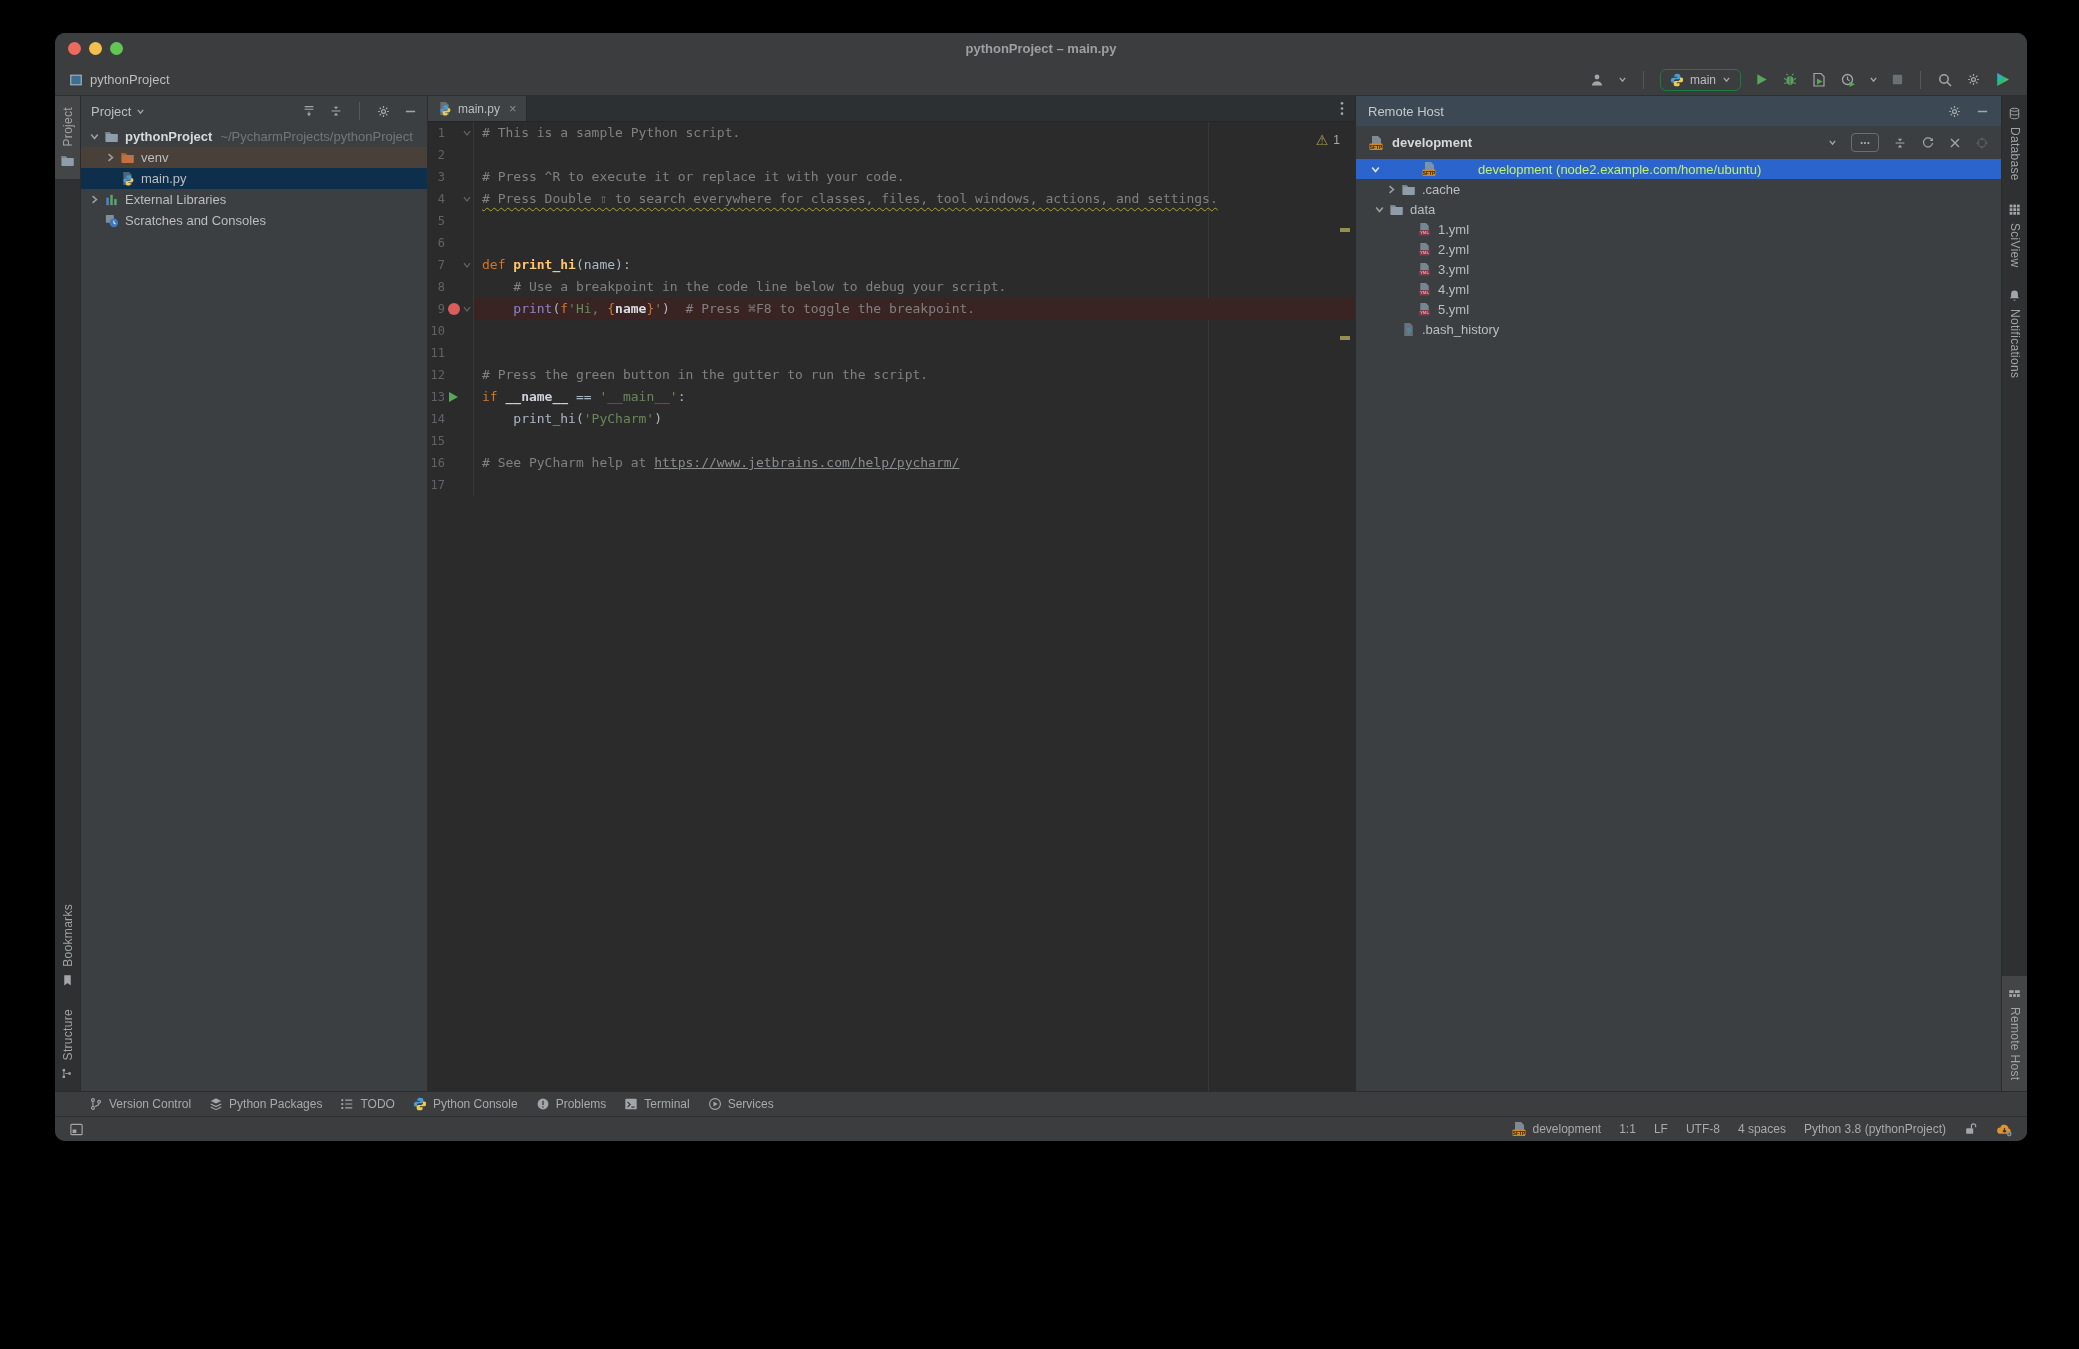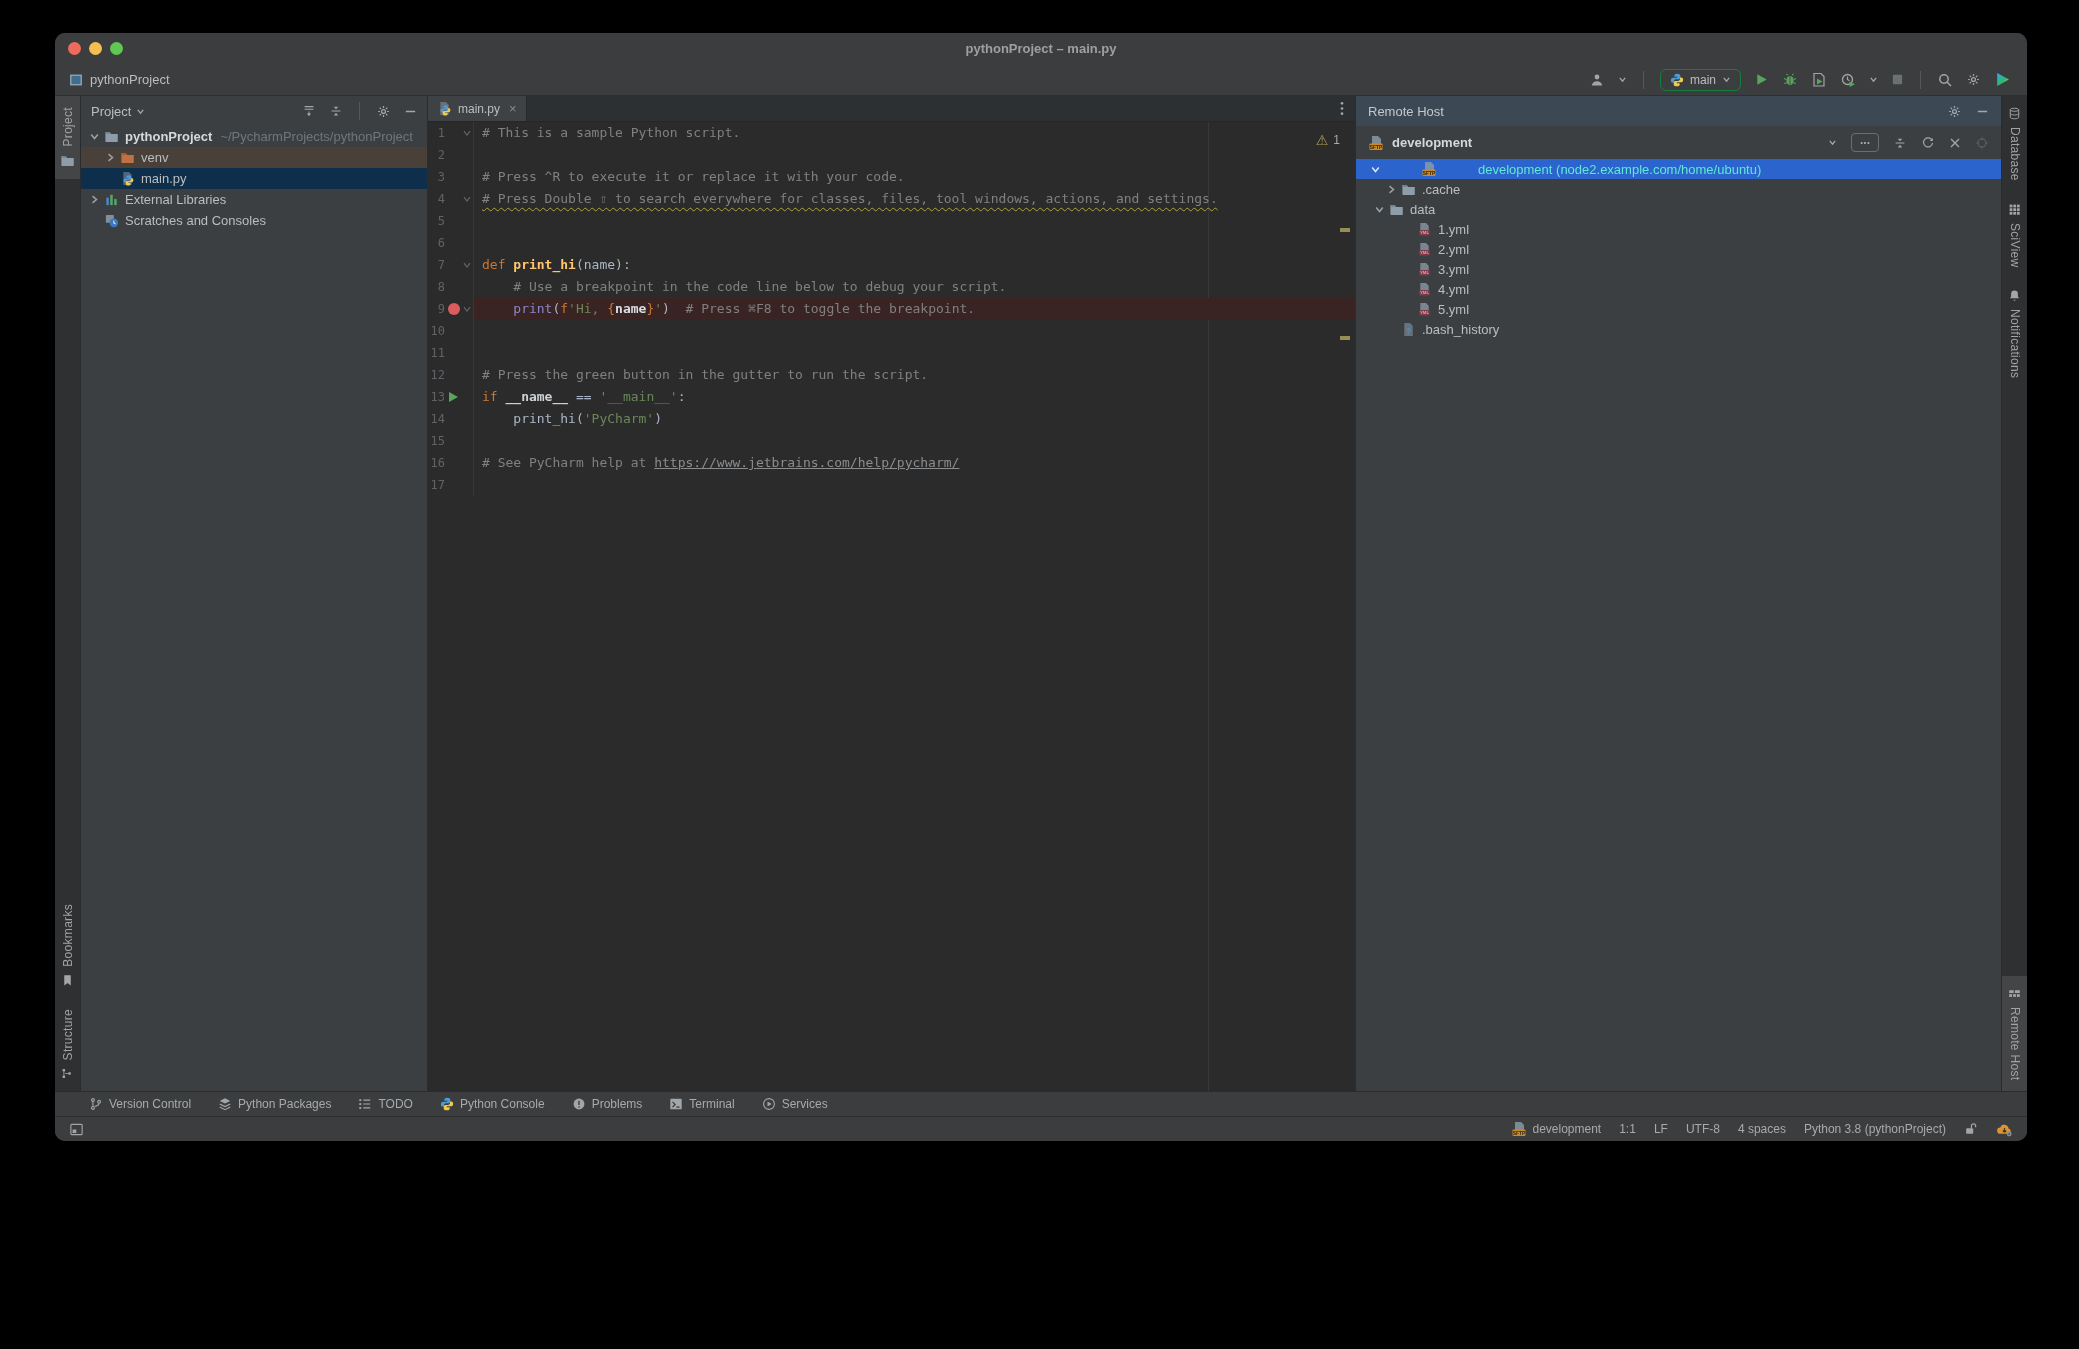--- a/index.html
+++ b/index.html
@@ -43,21 +43,21 @@
                  display:flex;flex-direction:column;}
   .panel-header{height:30px;flex:none;display:flex;align-items:center;padding:0 10px;
                 font-size:13px;color:#BBBDBF;gap:5px;}
   .ph-icons{margin-left:auto;display:flex;align-items:center;gap:13px;}
   .tree{font-size:13px;color:#BBBDBF;}
   .tree-row{height:21px;display:flex;align-items:center;white-space:nowrap;}
   .tree-row .chev{width:15px;flex:none;display:inline-flex;justify-content:center;color:#9DA0A3;}
   .tree-row .ticon{width:19px;flex:none;display:inline-flex;justify-content:center;margin-right:4px;}
   .tree-row .lbl.bold{font-weight:bold;color:#D5D9DC;}
   .tree-row .suffix{color:#6F767D;margin-left:8px;}
-  .tree-row.sel{color:#5eead4;gap:36px;}
+  .tree-row.sel{color:#bef264;gap:36px;}
   .tree-row.sel .chev{color:#DCE6F5;}
 
   
   .editor{flex:1;min-width:0;background:#2B2B2B;display:flex;flex-direction:column;position:relative;}
   .tabbar{height:26px;flex:none;background:#2D3032;display:flex;align-items:stretch;border-bottom:1px solid #242627;}
   .tab{display:flex;align-items:center;gap:6px;padding:0 9px;background:#3E4244;color:#BBBDBF;
        font-size:12px;border-right:1px solid #27292a;}
   .tab-close{color:#878B8D;font-size:13px;line-height:1;margin-left:3px;}
   .tab-kebab{margin-left:auto;display:flex;align-items:center;padding:0 11px;}
   .code{position:relative;flex:1;overflow:hidden;font-family:"DejaVu Sans Mono",monospace;
@@ -91,21 +91,21 @@
   .rh-icons{margin-left:auto;display:flex;align-items:center;gap:14px;}
   .remote-toolbar{height:33px;flex:none;display:flex;align-items:center;padding:0 12px;gap:8px;}
   .server-name{font-weight:bold;color:#D5D7D9;font-size:13px;}
   .rt-icons{margin-left:auto;display:flex;align-items:center;gap:14px;}
   .more-box{border:1px solid #6B6E70;border-radius:4px;padding:0px 8px 3px 8px;color:#A9ACAE;
             font-size:12px;font-weight:bold;line-height:1.1;}
   .rtree .tree-row{height:20px;}
 
   
   .bottombar{height:25px;flex:none;background:#3B3D3E;border-top:1px solid #2a2c2d;
-             display:flex;align-items:center;gap:27px;padding-left:34px;font-size:12px;color:#A7AAAC;}
+             display:flex;align-items:center;gap:18px;padding-left:34px;font-size:12px;color:#A7AAAC;}
   .bb-item{display:flex;align-items:center;gap:6px;}
   .statusbar{height:25px;flex:none;background:#3B3D3E;border-top:1px solid #2d2f30;
              display:flex;align-items:center;padding:0 14px;font-size:12px;color:#A7AAAC;}
   .sb-right{margin-left:auto;display:flex;align-items:center;gap:18px;}
   .sb-item{display:flex;align-items:center;gap:5px;}
 </style>
 </head>
 <body>
 
 <div class="window">

